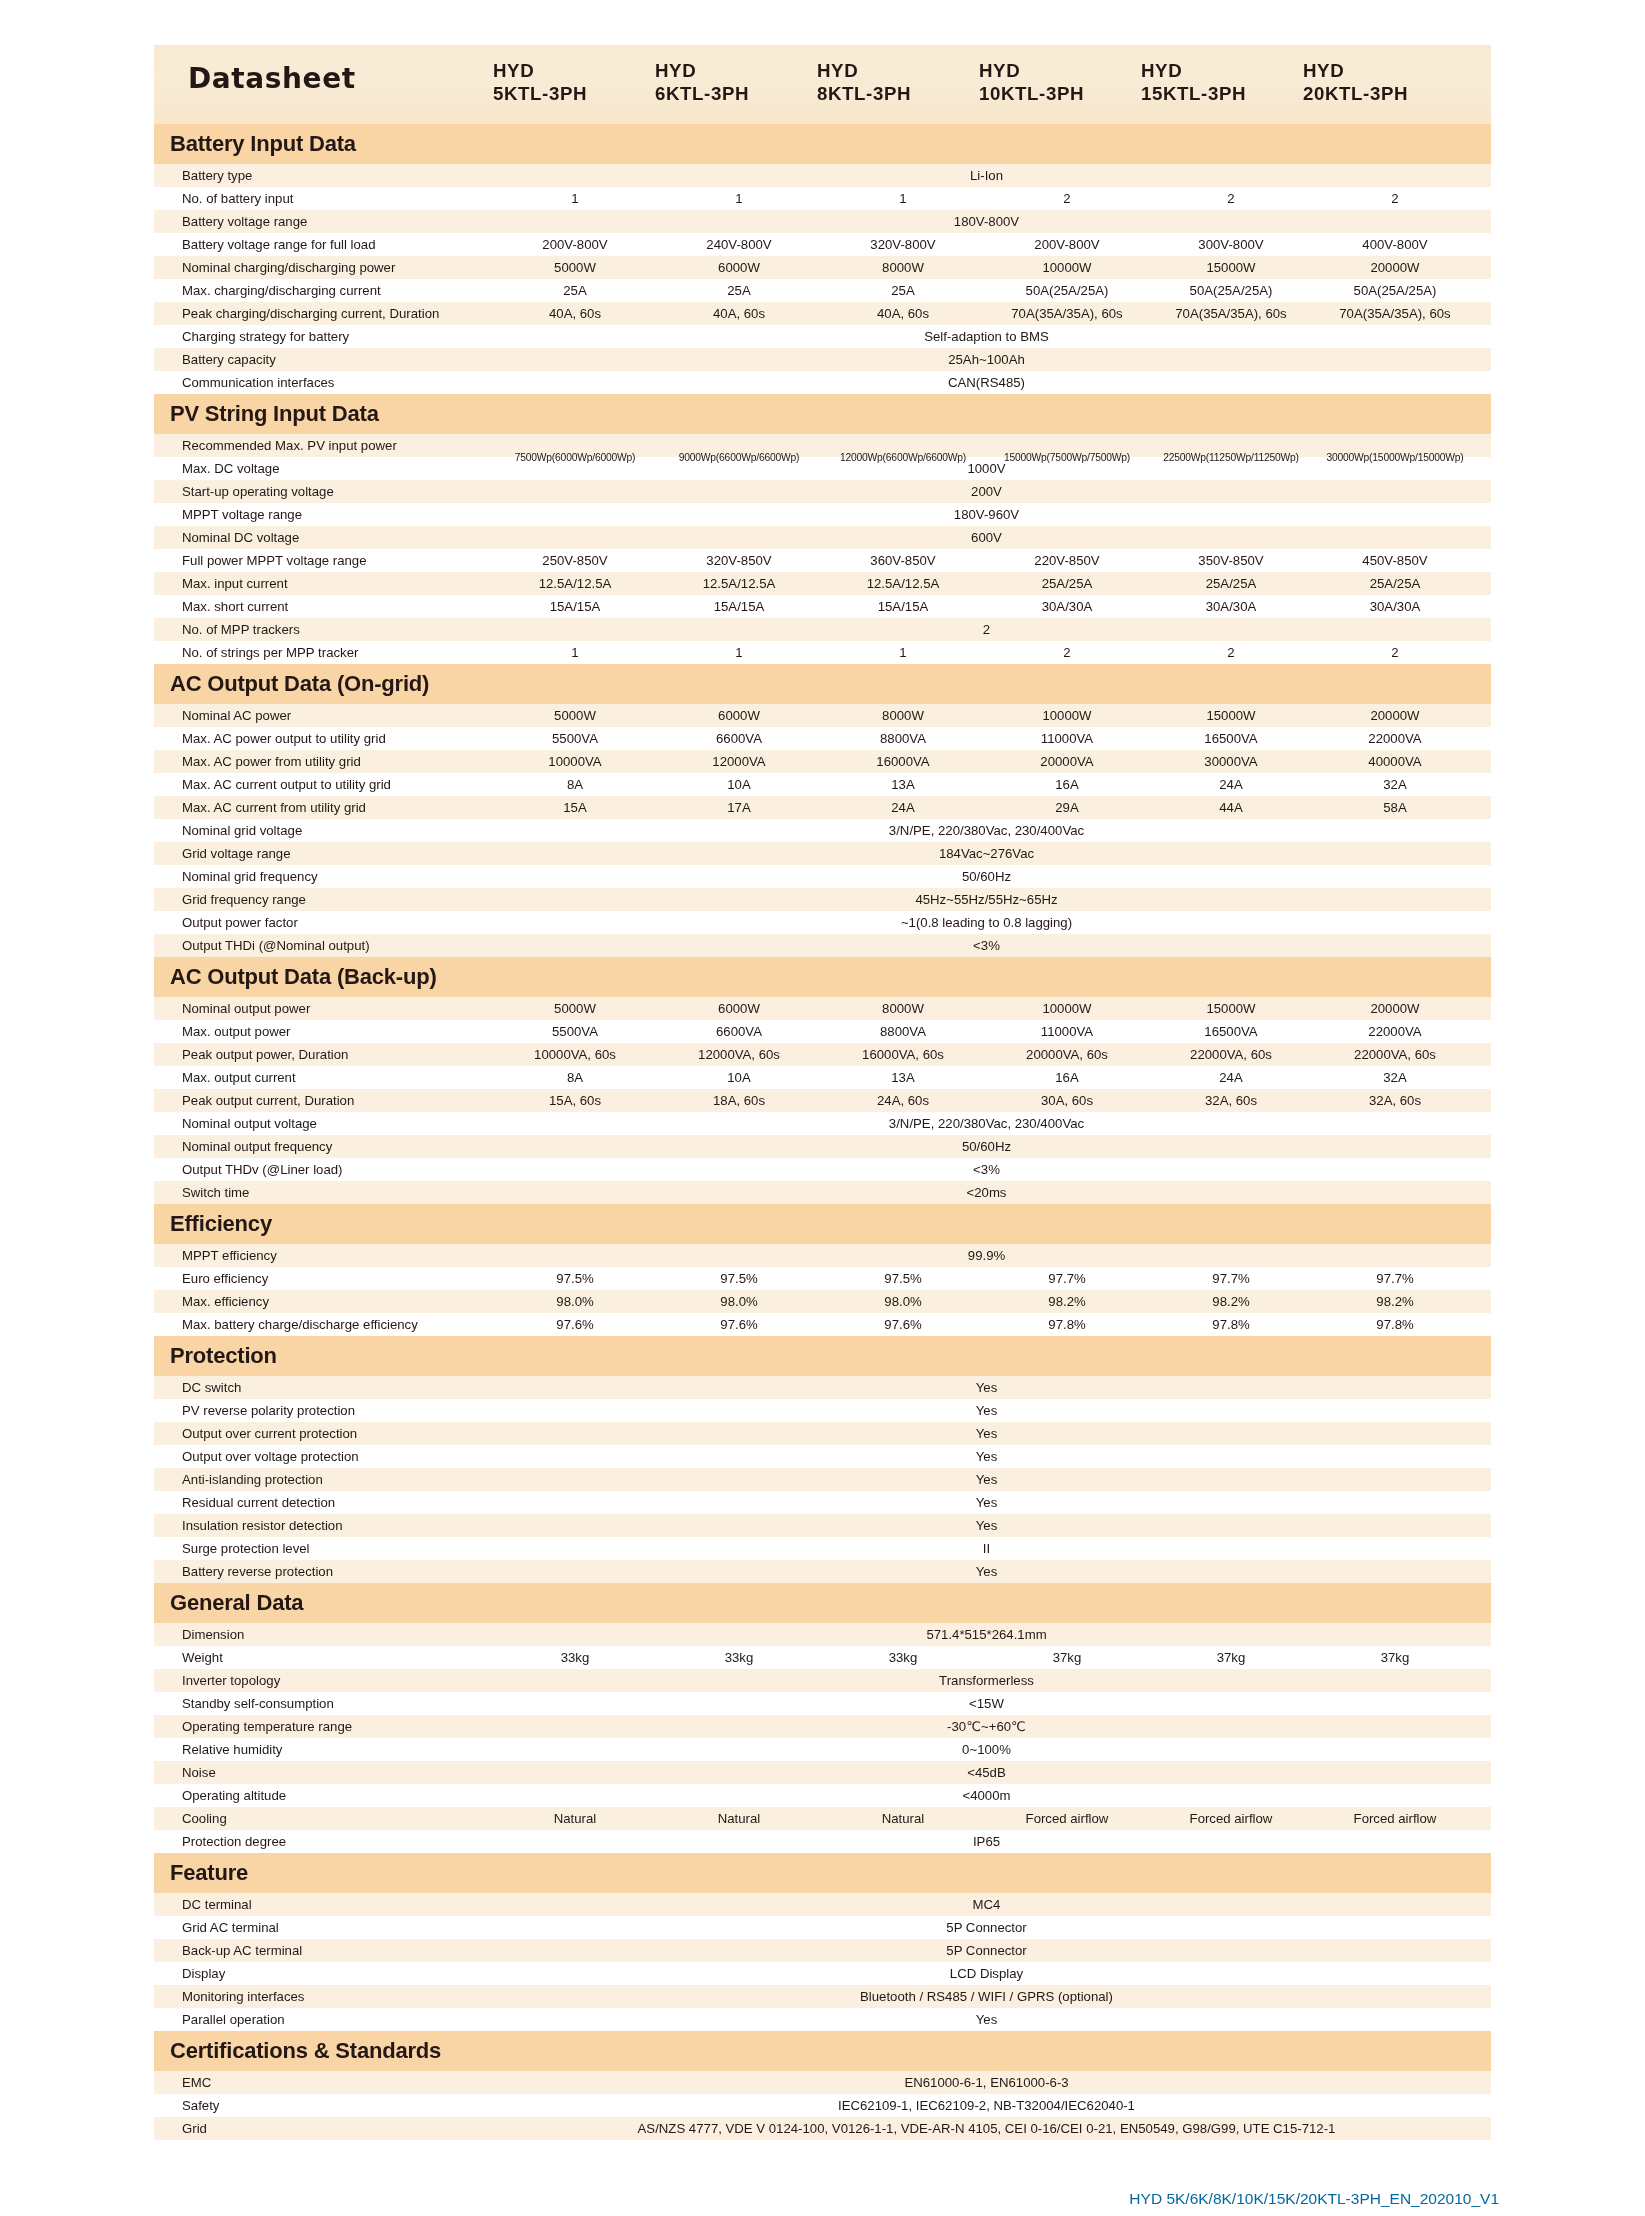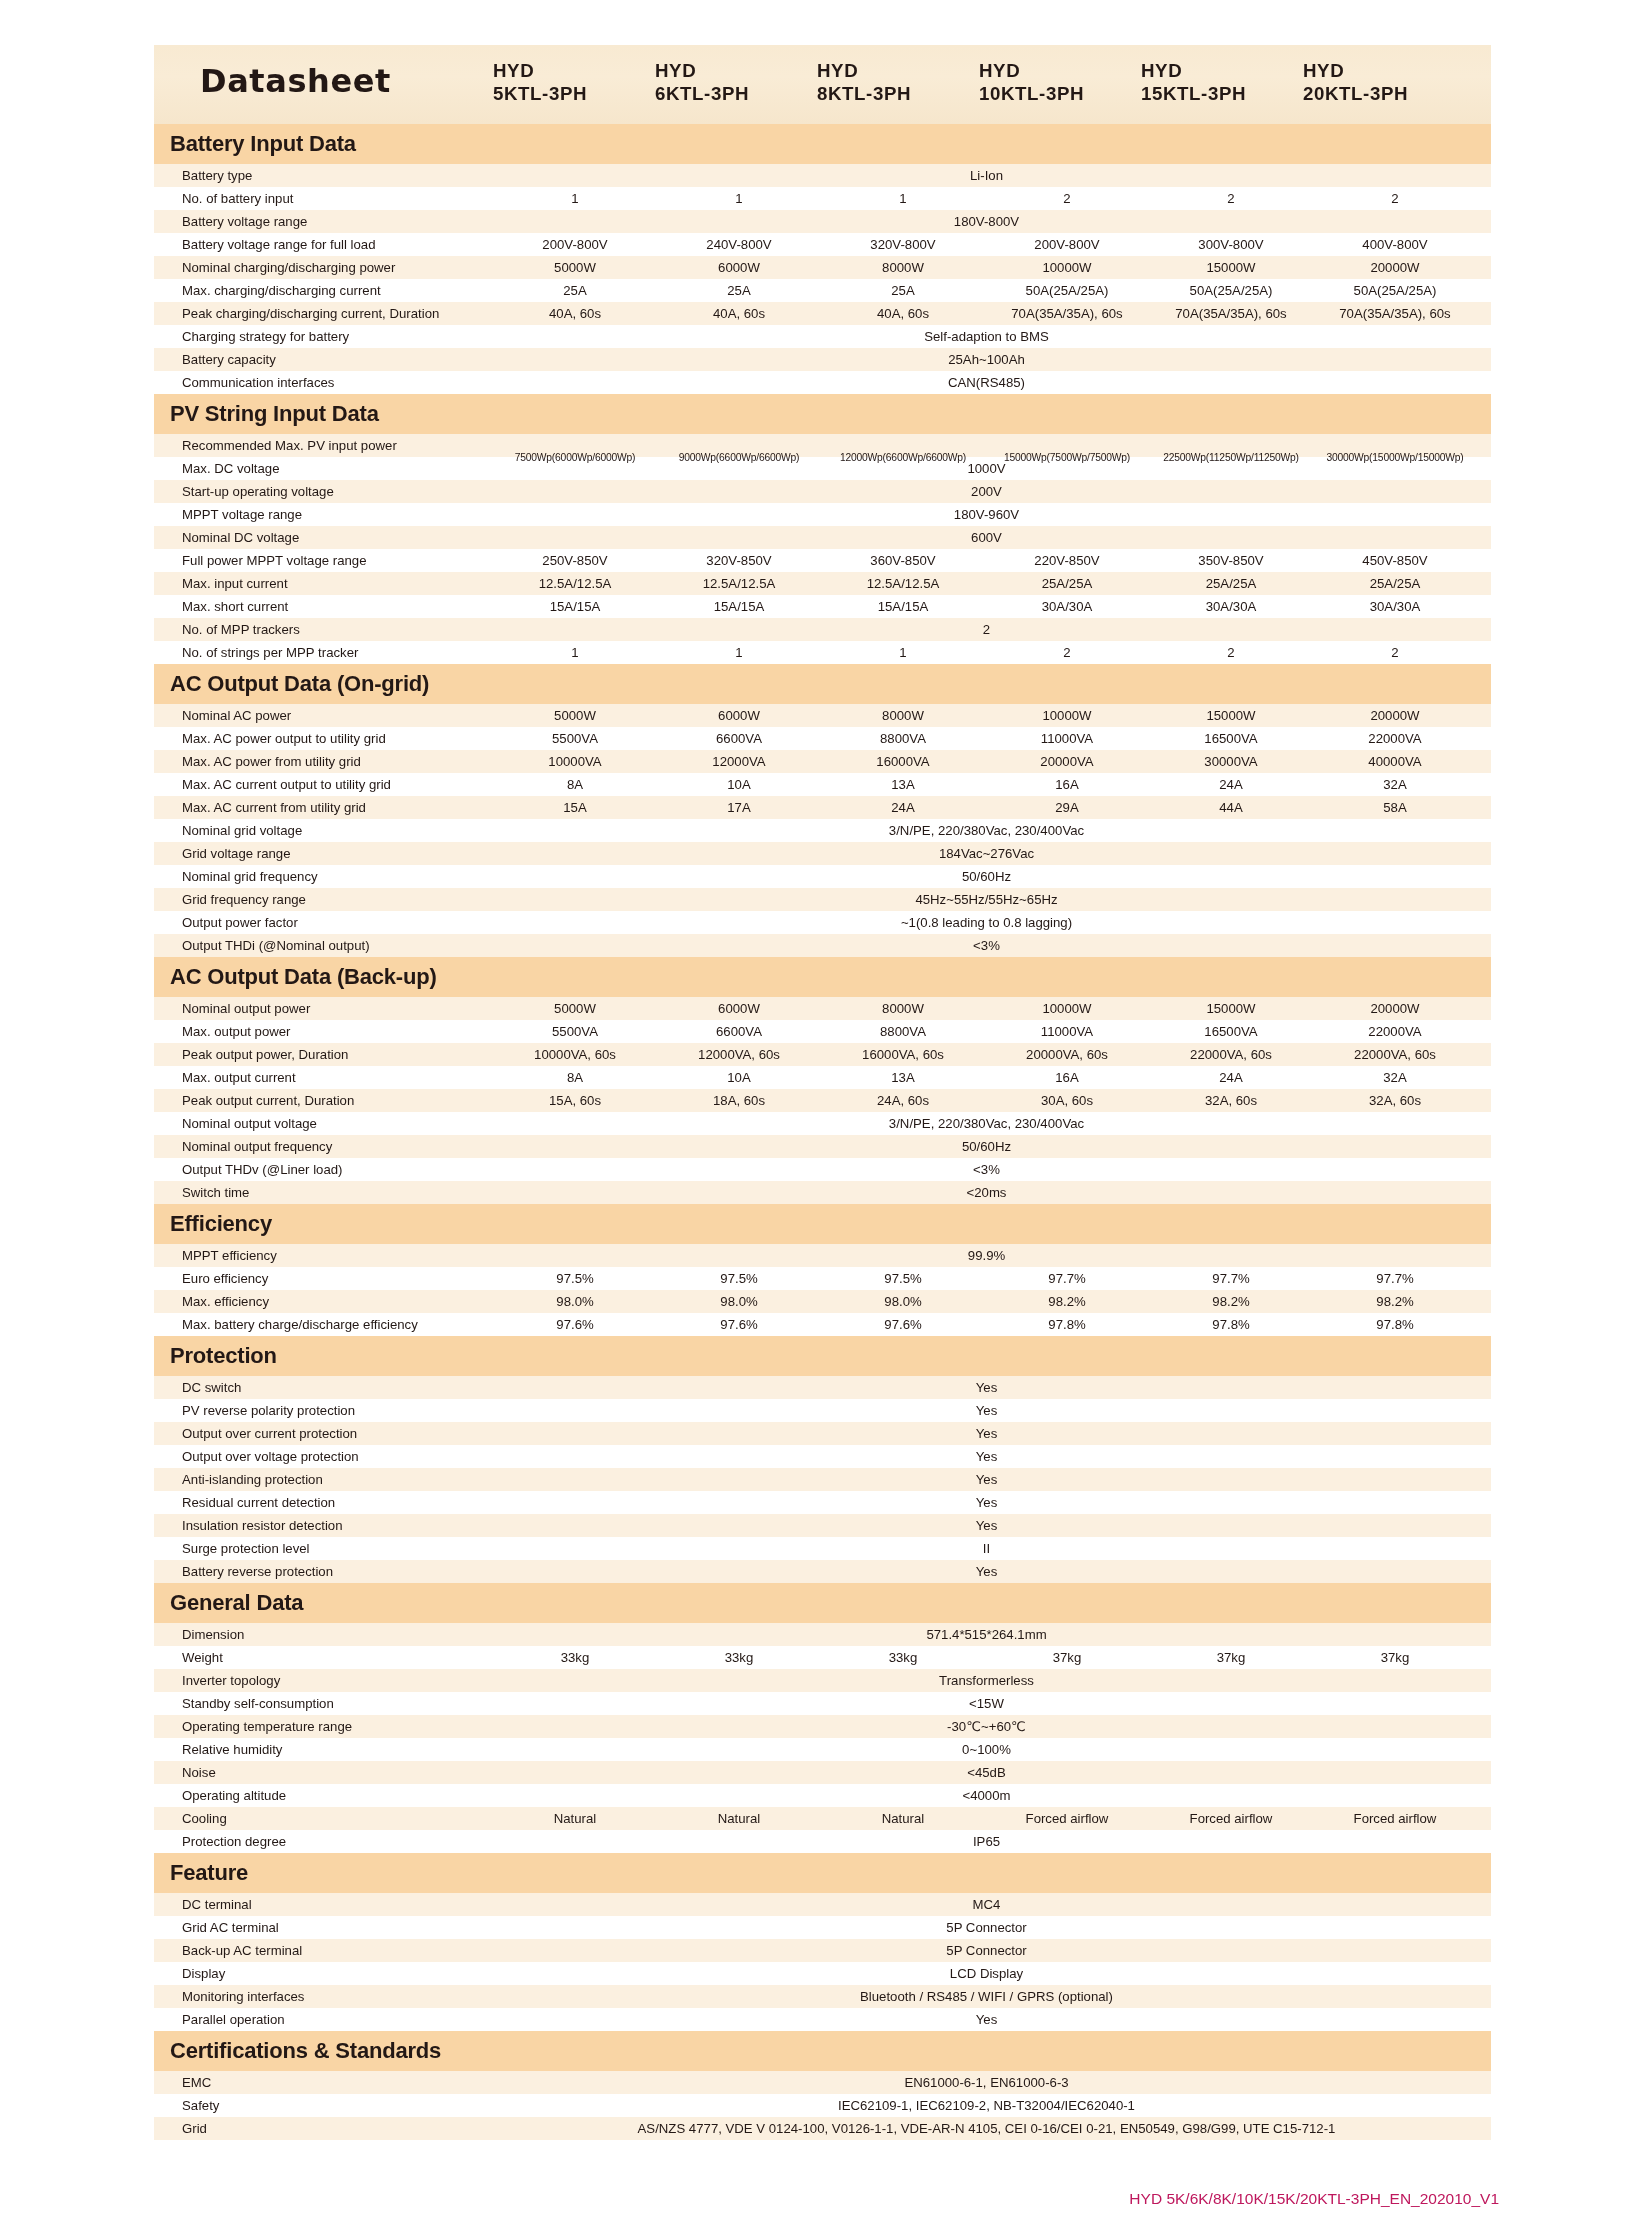--- a/index.html
+++ b/index.html
@@ -5,37 +5,36 @@
   html, body { margin: 0; padding: 0; background: #ffffff; }
   body { width: 1645px; height: 2216px; position: relative; overflow: hidden;
          font-family: "Liberation Sans", "DejaVu Sans", sans-serif; color: #231815; }
   #sheet { position: absolute; left: 154px; top: 45px; width: 1337px; }
   .head {
     height: 79px; position: relative;
     background: linear-gradient(180deg, #f8ead2 0%, #f9ecd6 40%, #f6e6cc 100%);
   }
   .head .title {
     position: absolute; left: 34px; top: 17px;
-    font-family: "DejaVu Sans", sans-serif; font-weight: bold; font-size: 32px; letter-spacing: 0.6px;
+    font-family: "DejaVu Sans", sans-serif; font-weight: bold; font-size: 28px; letter-spacing: 0.6px;
     color: #231815;
-    margin-left: 12px;
   }
   .head .models { position: absolute; left: 339px; top: 14px; display: flex; }
   .head .model { width: 162px; text-align: left; font-weight: bold; font-size: 18.7px; line-height: 23px; letter-spacing: 0.6px; }
   .section { height: 40px; background: #f9d5a5; display: flex; align-items: center; }
   .section .stitle { padding-left: 16px; font-weight: bold; font-size: 22px; letter-spacing: -0.2px; }
   .row { height: 23px; display: flex; align-items: center; font-size: 13.2px; }
   .row.odd { background: #fbf0e0; }
   .row.even { background: #ffffff; }
   .row .label { width: 311px; padding-left: 28px; white-space: nowrap; overflow: hidden; }
   .row .cells { display: flex; width: 987px; }
   .row .cell { width: 164px; text-align: center; white-space: nowrap; }
   .row .cell.small { font-size: 10.3px; letter-spacing: -0.2px; margin-top: 24px; }
   .row .span { width: 987px; text-align: center; white-space: nowrap; }
-  .footer { position: absolute; right: 146px; top: 2190px; font-size: 15.5px; color: #be185d;
+  .footer { position: absolute; right: 146px; top: 2190px; font-size: 15.5px; color: #0369a1;
             font-family: "Liberation Sans", sans-serif; }
 </style>
 </head>
 <body>
 
 <div id="sheet">
   <div class="head">
     <div class="title">Datasheet</div>
     <div class="models">
       <div class="model">

